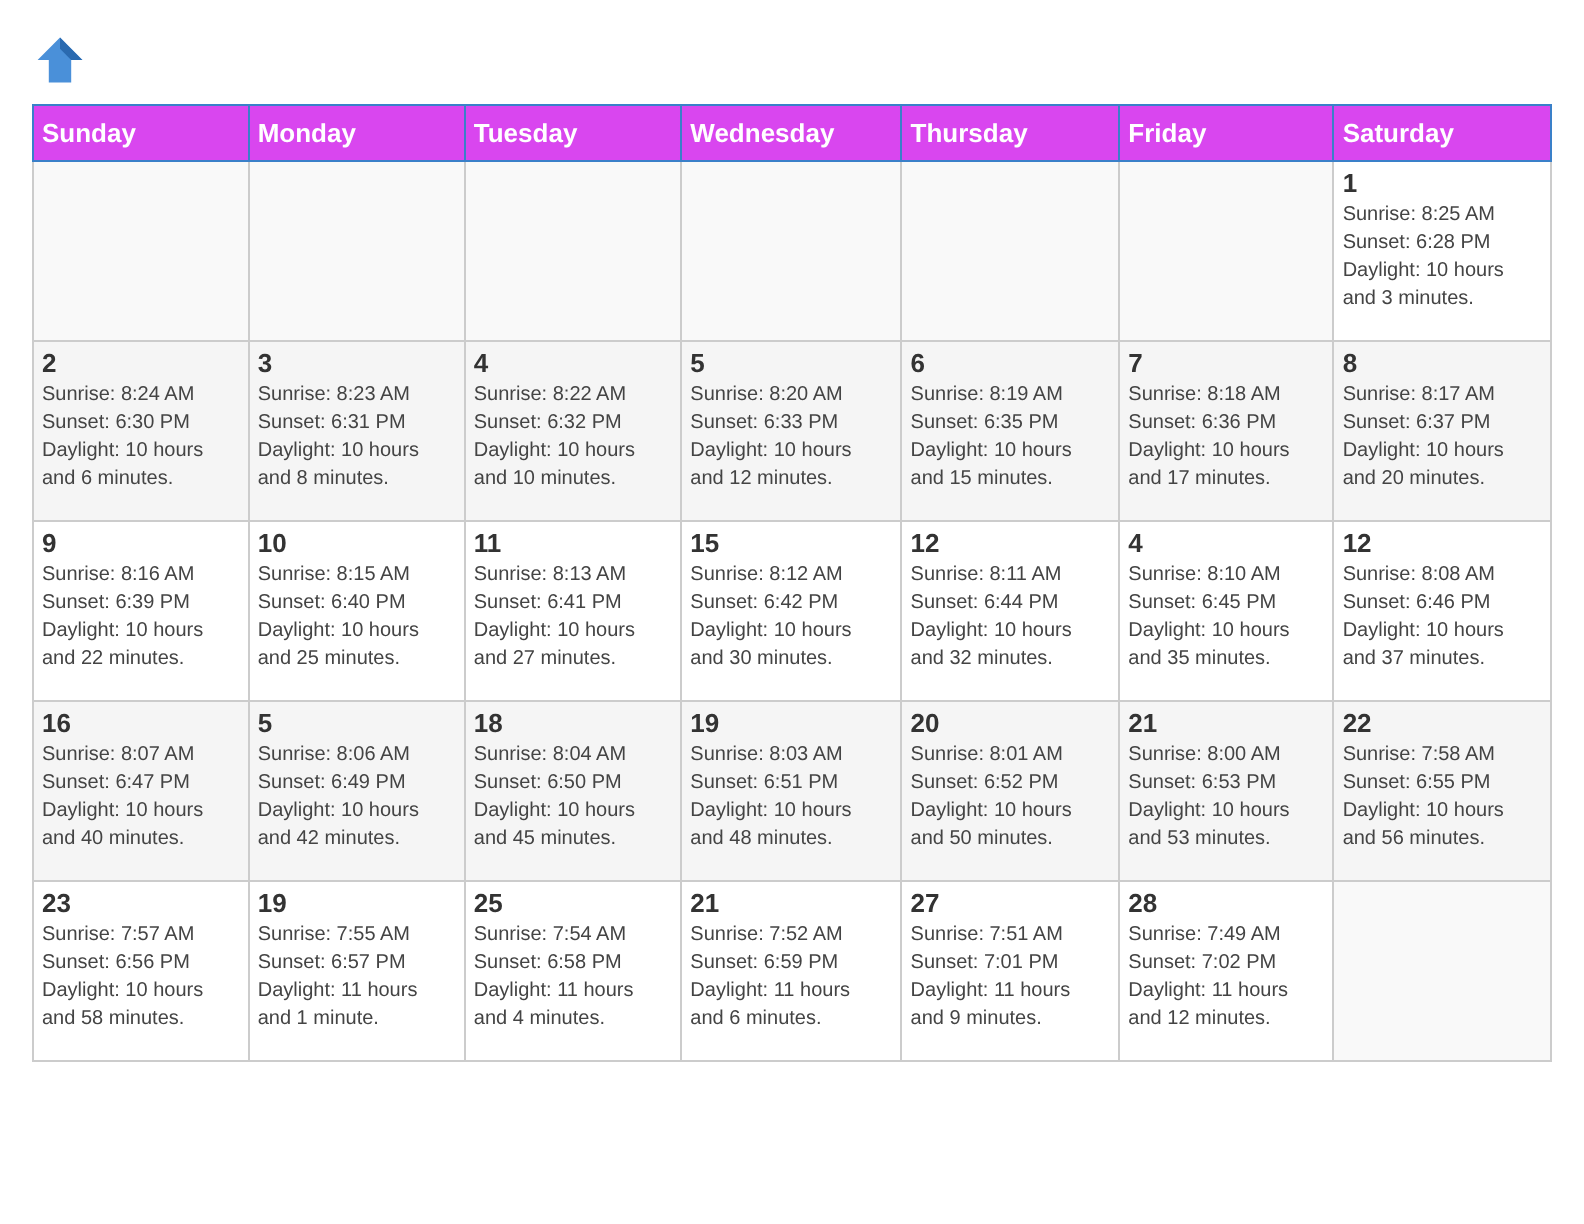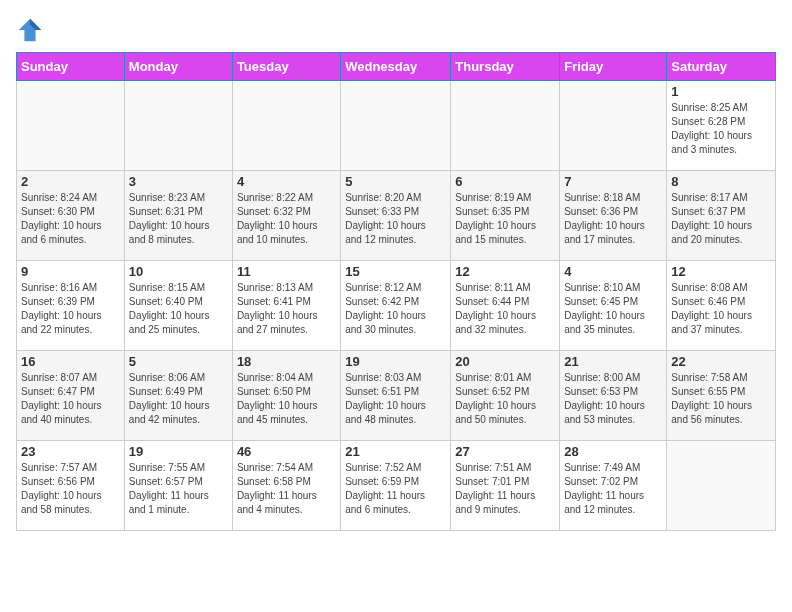--- a/index.html
+++ b/index.html
@@ -222,21 +222,21 @@
         <tr class="week-row">
           <td>
             <span class="day-number">23</span>
             <div class="day-info">Sunrise: 7:57 AM<br>Sunset: 6:56 PM<br>Daylight: 10 hours<br>and 58 minutes.</div>
           </td>
           <td>
             <span class="day-number">19</span>
             <div class="day-info">Sunrise: 7:55 AM<br>Sunset: 6:57 PM<br>Daylight: 11 hours<br>and 1 minute.</div>
           </td>
           <td>
-            <span class="day-number">46</span>
+            <span class="day-number">25</span>
             <div class="day-info">Sunrise: 7:54 AM<br>Sunset: 6:58 PM<br>Daylight: 11 hours<br>and 4 minutes.</div>
           </td>
           <td>
             <span class="day-number">21</span>
             <div class="day-info">Sunrise: 7:52 AM<br>Sunset: 6:59 PM<br>Daylight: 11 hours<br>and 6 minutes.</div>
           </td>
           <td>
             <span class="day-number">27</span>
             <div class="day-info">Sunrise: 7:51 AM<br>Sunset: 7:01 PM<br>Daylight: 11 hours<br>and 9 minutes.</div>
           </td>

